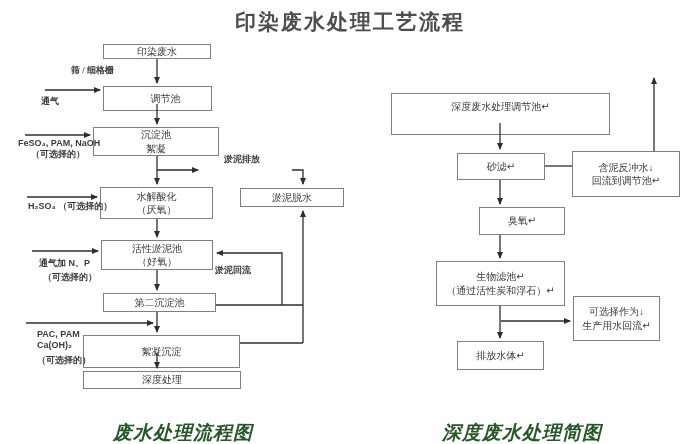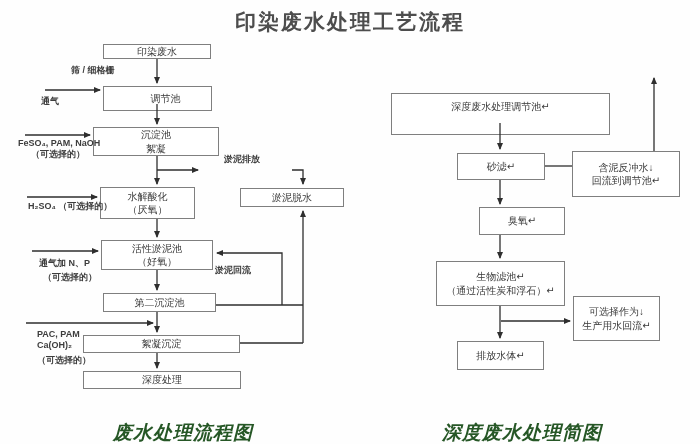--- a/index.html
+++ b/index.html
@@ -33,47 +33,47 @@
 
   <div class="box" style="left:103px;top:86px;width:109px;height:25px;padding-left:16px;">
     <span>调节池</span>
   </div>
 
   <div class="box" style="left:93px;top:127px;width:126px;height:29px;">
     <span>沉淀池</span>
     <span>絮凝</span>
   </div>
 
-  <div class="box" style="left:100px;top:187px;width:95px;height:32px;">
+  <div class="box" style="left:100px;top:187px;width:113px;height:32px;">
     <span>水解酸化</span>
     <span>（厌氧）</span>
   </div>
 
   <div class="box" style="left:101px;top:240px;width:112px;height:30px;">
     <span>活性淤泥池</span>
     <span>（好氧）</span>
   </div>
 
   <div class="box" style="left:103px;top:293px;width:113px;height:19px;">
     <span>第二沉淀池</span>
   </div>
 
-  <div class="box" style="left:83px;top:335px;width:157px;height:18px;">
+  <div class="box" style="left:83px;top:335px;width:157px;height:33px;">
     <span>絮凝沉淀</span>
   </div>
 
   <div class="box" style="left:83px;top:371px;width:158px;height:18px;">
     <span>深度处理</span>
   </div>
 
   <div class="box" style="left:240px;top:188px;width:104px;height:19px;">
     <span>淤泥脱水</span>
   </div>
 
-  <div class="lbl" style="left:71px;top:65px;">筛 / 细格栅</div>
+  <div class="lbl" style="left:71px;top:65px;font-family:Liberation Serif, serif;">筛 / 细格栅</div>
   <div class="lbl" style="left:41px;top:96px;">通气</div>
   <div class="lbl" style="left:18px;top:138px;">
     <div>FeSO₄, PAM, NaOH</div>
     <div class="indent">（可选择的）</div>
   </div>
   <div class="lbl" style="left:28px;top:201px;">H₂SO₄ （可选择的）</div>
   <div class="lbl" style="left:39px;top:258px;">
     <div>通气加 N、P</div>
     <div style="padding-left:4px;padding-top:3px;">（可选择的）</div>
   </div>

